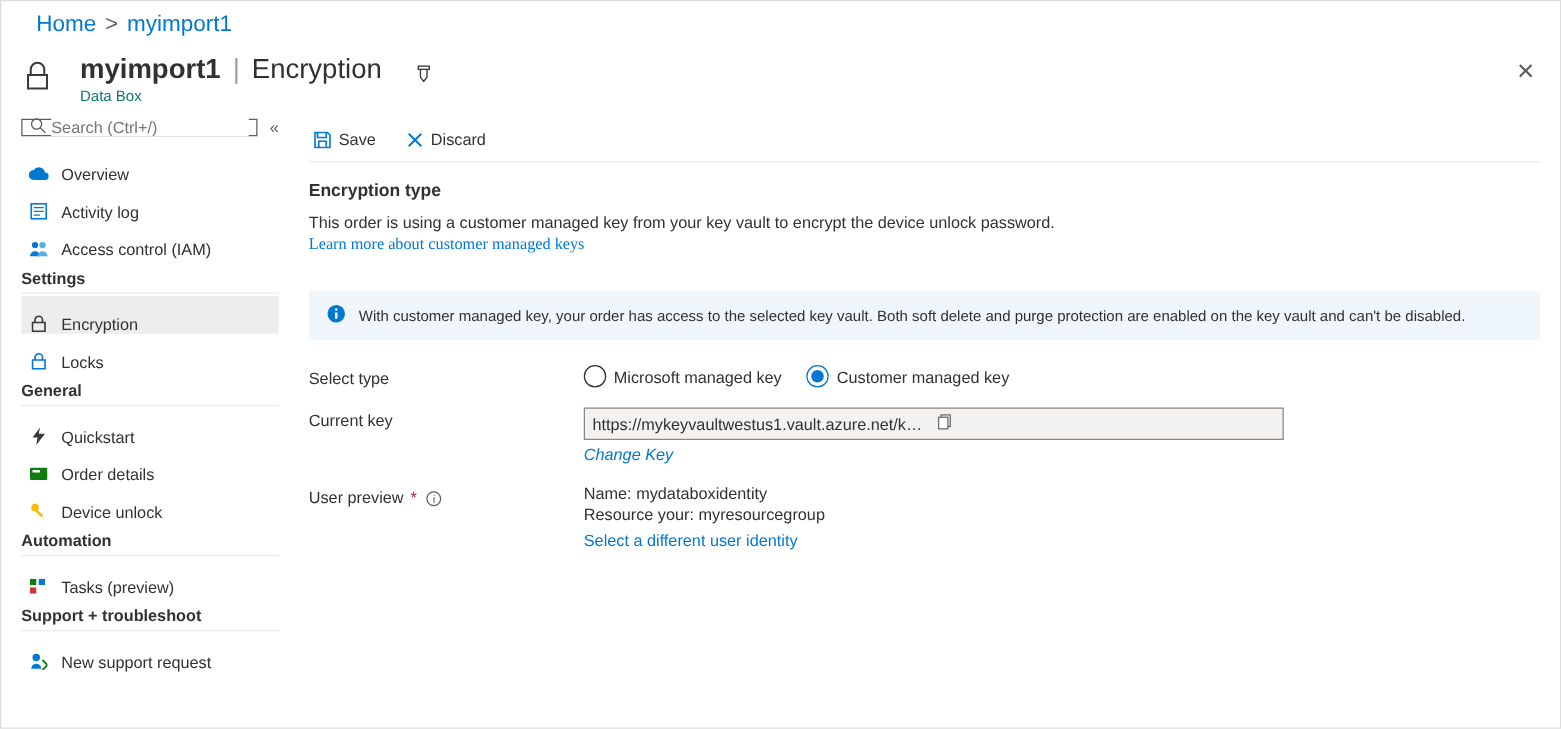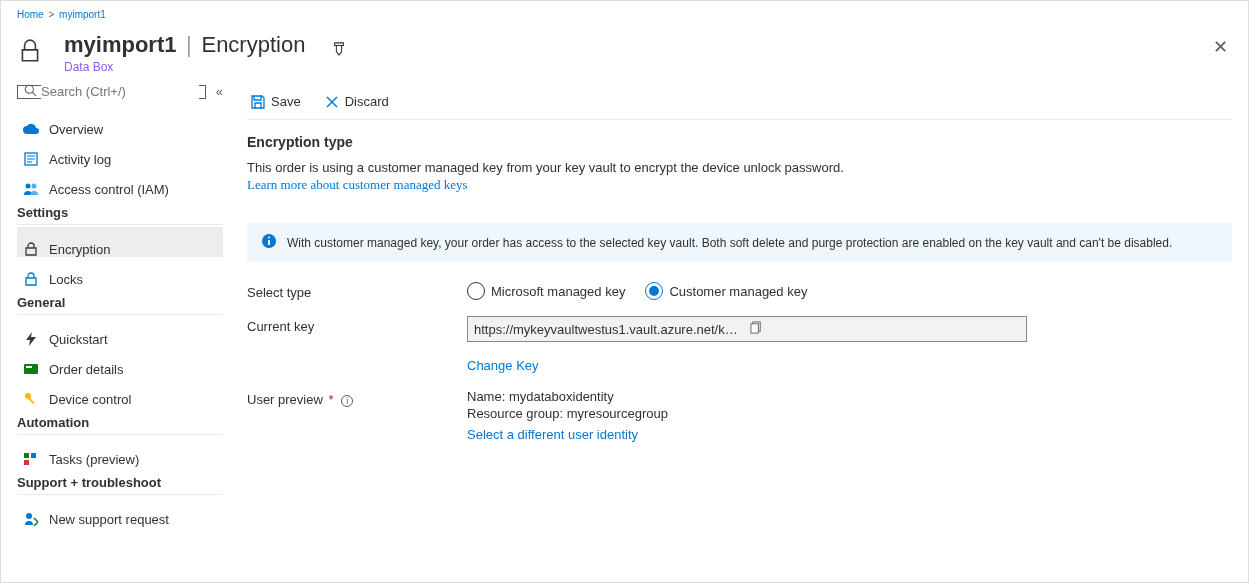--- a/index.html
+++ b/index.html
@@ -1,27 +1,27 @@
 <!DOCTYPE html>
 <html><head>
   <meta charset="utf-8">
   <style>
     * { box-sizing: border-box; margin: 0; padding: 0; }
     body { font-family: "Segoe UI", Tahoma, sans-serif; font-size: 13px; color: #323130; background: #fff; width: 1249px; height: 583px; overflow: hidden; border: 1px solid #ddd; }
     a { color: #0078d4; text-decoration: none; cursor: pointer; }
     
-    .breadcrumb { padding: 8px 16px; font-size: 10px; }
+    .breadcrumb { padding: 8px 28px; font-size: 18px; }
     .breadcrumb span { margin: 0 2px; color: #605e5c; }
     
     .header { display: flex; align-items: flex-start; padding: 4px 16px 10px 16px; position: relative; gap: 11px; }
     .header-icon { width: 26px; height: 26px; margin-right: 10px; margin-top: 6px; }
     .header-title { font-size: 22px; font-weight: 600; }
     .header-sep { font-size: 22px; color: #a19f9d; font-weight: 300; margin: 0 6px; }
     .header-sub { font-size: 22px; font-weight: 400; color: #323130; }
-    .header-subtext { font-size: 12px; color: #8b5cf6; margin-top: 2px; }
+    .header-subtext { font-size: 12px; color: #0f766e; margin-top: 2px; }
     .pin-icon { margin-left: 16px; margin-top: 10px; cursor: pointer; }
     .close-x { position: absolute; right: 20px; top: 8px; font-size: 18px; color: #605e5c; cursor: pointer; font-weight: 300; }
     
     .body-area { display: flex; height: calc(100% - 72px); }
     
     .sidebar { width: 230px; padding: 0 8px 0 16px; border-right: 0; }
     .search-row { display: flex; align-items: center; margin-bottom: 8px; }
     .search-box { flex: 1; display: flex; align-items: center; border: 1px solid #605e5c; height: 14px; padding: 0 6px; }
     .search-box input { border: none; outline: none; font-size: 13px; width: 100%; margin-left: 4px; }
     .collapse-chev { margin-left: 10px; color: #605e5c; cursor: pointer; }
@@ -53,21 +53,21 @@
     .radio-circ { width: 18px; height: 18px; border: 1px solid #323130; border-radius: 50%; display: flex; align-items: center; justify-content: center; margin-right: 6px; }
     .radio-circ.sel { border-color: #0078d4; }
     .radio-dot { width: 10px; height: 10px; background: #0078d4; border-radius: 50%; }
     
     .highlight-box { border: 2px solid #d13438; padding: 4px 8px; display: inline-flex; align-items: center; }
     
     .key-row { display: flex; flex-direction: column; }
     .key-disp { display: flex; align-items: center; background: #f3f2f1; border: 1px solid #8a8886; height: 26px; width: 560px; padding: 0 6px; font-size: 13px; color: #323130; }
     .key-disp span { flex: 1; overflow: hidden; white-space: nowrap; text-overflow: ellipsis; }
     .copy-ic { margin-left: 6px; color: #605e5c; cursor: pointer; }
-    .change-key { margin-top: 16px; }
+    .change-key { margin-top: 4px; font-style: italic; }
     
     .identity-block { font-size: 13px; }
     .identity-block div { margin-bottom: 2px; }
     .sel-diff { margin-top: 6px; display: block; }
   </style>
 </head>
 <body>
 
 <div class="breadcrumb">
   <a>Home</a>
@@ -177,21 +177,21 @@
         </span>
       <span>Order details</span>
     </div>
     <div class="nav-item">
       <span class="nav-icon">
           <svg width="14" height="14" viewBox="0 0 14 14">
             <circle cx="4" cy="4" r="3" fill="#ffb900"></circle>
             <rect x="5" y="5" width="8" height="2" fill="#ffb900" transform="rotate(45 5 5)"></rect>
           </svg>
         </span>
-      <span>Device control</span>
+      <span>Device unlock</span>
     </div>
 
     <div class="nav-group-label">Automation</div>
     <div class="nav-item">
       <span class="nav-icon">
           <svg width="14" height="12" viewBox="0 0 14 12">
             <rect x="0" y="0" width="5" height="5" fill="#107c10"></rect>
             <rect x="7" y="0" width="5" height="5" fill="#0078d4"></rect>
             <rect x="0" y="7" width="5" height="5" fill="#d13438"></rect>
           </svg>
@@ -278,19 +278,19 @@
 
 
     <div class="form-row">
       <div class="form-label">
         <span>User preview</span>
         <span class="req">*</span>
         <span class="info-circ">i</span>
       </div>
       <div class="form-ctrl identity-block">
         <div><span>Name:</span> <span>mydataboxidentity</span></div>
-        <div><span>Resource group:</span> <span>myresourcegroup</span></div>
+        <div><span>Resource your:</span> <span>myresourcegroup</span></div>
         <a class="sel-diff">Select a different user identity</a>
       </div>
     </div>
 
   </div>
 </div>
 
 </body></html>

